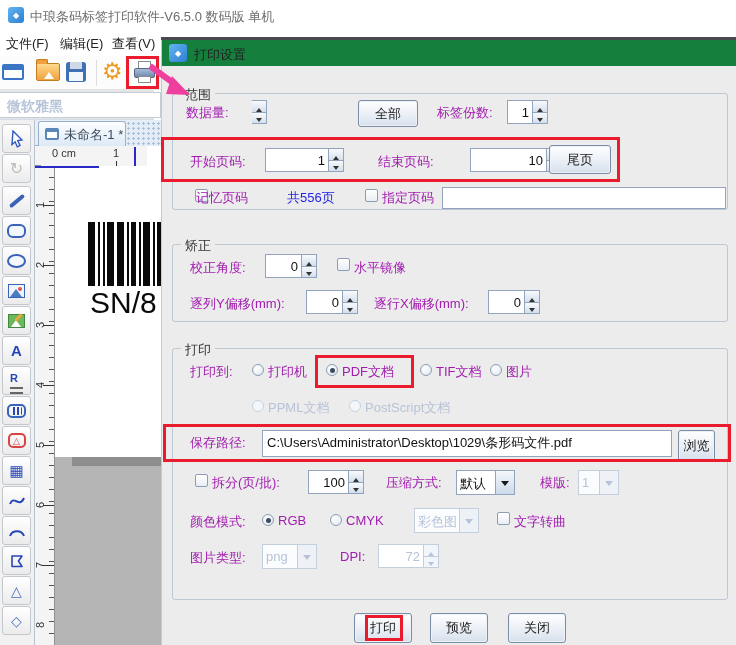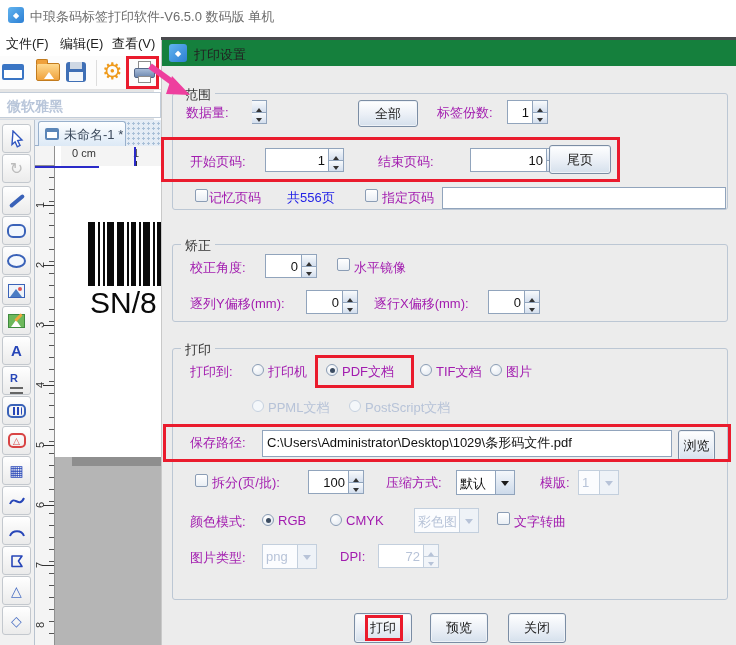--- a/index.html
+++ b/index.html
@@ -66,21 +66,21 @@
 
   
   #tabbar { position:absolute; left:35px; top:120px; width:126px; height:26px; background:#e7eef7; border-bottom:1px solid #9ab0cc; }
   #doc-tab { position:absolute; left:3px; top:1px; width:88px; height:25px; background:linear-gradient(#fdfeff,#dce9f6);
              border:1px solid #98b0cc; border-bottom:none; border-radius:3px 3px 0 0; }
   .tab-ico { position:absolute; left:6px; top:6px; width:14px; height:12px; background:#fff; border:2px solid #5b86b8; border-top:4px solid #5b86b8; border-radius:2px; }
   #doc-tab .txt { position:absolute; left:25px; top:4px; font-size:13px; color:#3c4a5c; white-space:nowrap; }
   #tab-dots { position:absolute; left:91px; top:1px; width:35px; height:25px;
               background-image:radial-gradient(#a9c0d8 1px,transparent 1.3px); background-size:5px 5px; background-color:#e4ecf5; }
 
-  #hruler { position:absolute; left:61px; top:146px; width:106px; height:27px; background:#f4f4f4; border-bottom:1px solid #909090; }
+  #hruler { position:absolute; left:41px; top:146px; width:106px; height:27px; background:#f4f4f4; border-bottom:1px solid #909090; }
   .hticks { position:absolute; left:0; bottom:0; width:100%; height:5px;
             background:repeating-linear-gradient(to right,transparent 0 5px,#555 5px 6px); }
   .hmajors { position:absolute; left:0; bottom:0; width:100%; height:11px;
              background:repeating-linear-gradient(to right,transparent 0 59px,#333 59px 60px); background-position-x:16px; }
   .hnum { position:absolute; top:1px; font-size:11px; color:#333; }
   #corner { position:absolute; left:35px; top:146px; width:20px; height:20px; background:#f4f4f4; border-bottom:1px solid #909090; border-right:1px solid #909090; }
   #vruler { position:absolute; left:35px; top:166px; width:20px; height:479px; background:#f4f4f4; border-right:1px solid #909090; }
   .vticks { position:absolute; right:0; top:0; width:5px; height:100%;
             background:repeating-linear-gradient(to bottom,transparent 0 11px,#555 11px 12px); }
   .vmajors { position:absolute; right:0; top:0; width:11px; height:100%;
@@ -342,21 +342,21 @@
     <span class="spinner" style="left:446px;top:148px;margin-left:24px;">
       <span class="spin-field" style="width:77px;">10</span>
       <span class="spin-btns">
           <span class="spin-b up"></span>
           <span class="spin-b dn"></span>
         </span>
     </span>
     <div class="btn" style="left:549px;top:145px;width:62px;height:29px;">尾页</div>
 
     <span class="cb" style="left:195px;top:189px;"></span>
-    <span class="lbl" style="left:209px;top:189px;">记忆页码</span>
+    <span class="lbl" style="left:196px;top:189px;">记忆页码</span>
     <span class="lbl blue" style="left:287px;top:189px;">共556页</span>
     <span class="cb" style="left:365px;top:189px;"></span>
     <span class="lbl" style="left:382px;top:189px;">指定页码</span>
     <div class="tfield" style="left:442px;top:187px;width:284px;height:22px;"></div>
 
     <div class="group" style="left:172px;top:244px;width:556px;height:78px;"></div>
     <span class="group-title" style="left:181px;top:237px;">矫正</span>
 
     <span class="lbl" style="left:190px;top:259px;">校正角度:</span>
     <span class="spinner" style="left:265px;top:254px;">

